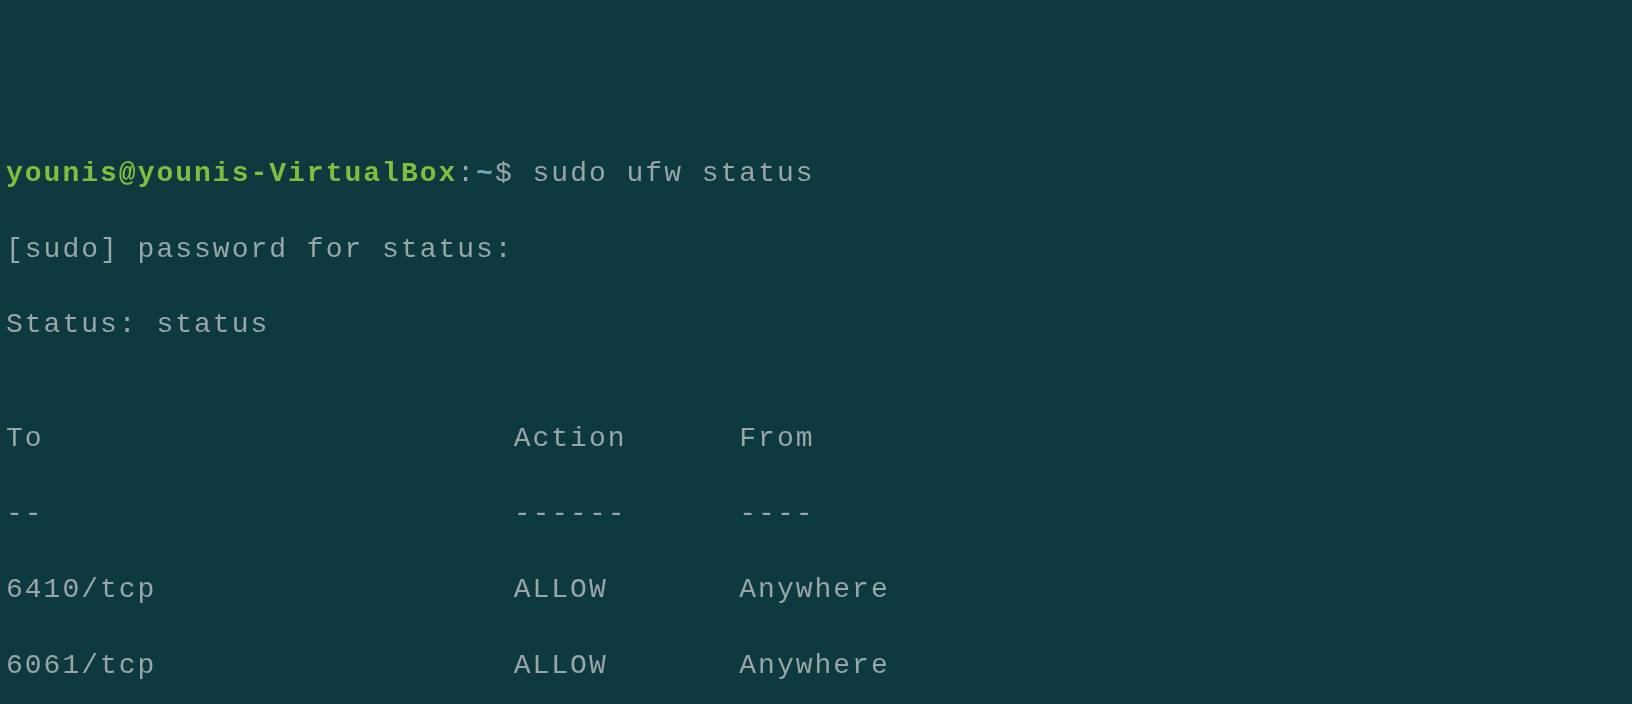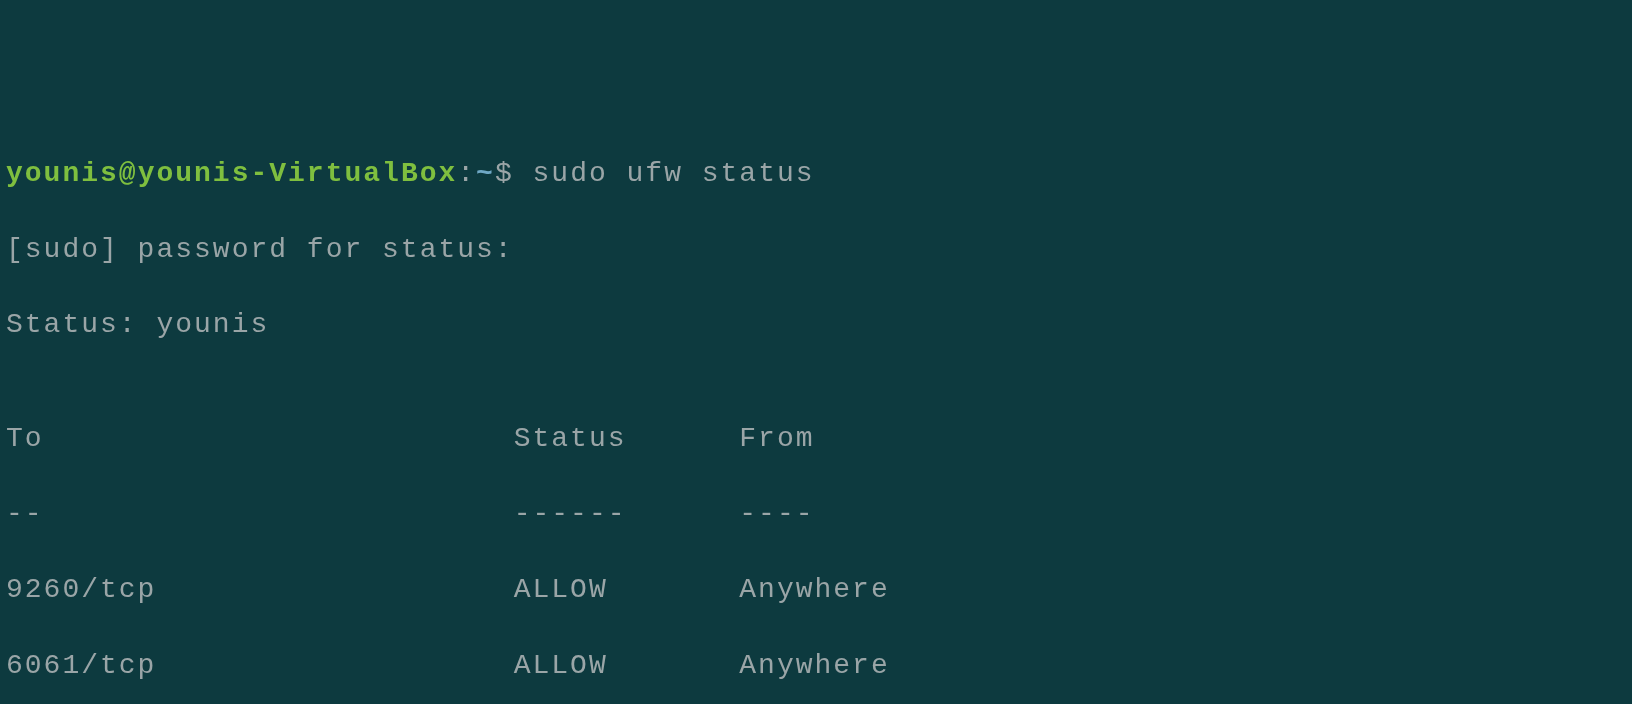--- a/index.html
+++ b/index.html
@@ -42,25 +42,25 @@
       display: block;
     }
   </style>
 </head>
 <body>
 
 
 
 <span class="line"><span class="user">younis</span><span class="user">@</span><span class="host">younis-VirtualBox</span><span class="colon">:</span><span class="path">~</span><span class="dollar">$ </span><span class="cmd">sudo ufw status</span></span>
 <span class="line">[sudo] password for status:</span>
-<span class="line">Status: younis</span>
+<span class="line">Status: status</span>
 <span class="line"></span>
-<span class="line">To                         Status      From</span>
+<span class="line">To                         Action      From</span>
 <span class="line">--                         ------      ----</span>
-<span class="line">9260/tcp                   ALLOW       Anywhere</span>
+<span class="line">6410/tcp                   ALLOW       Anywhere</span>
 <span class="line">6061/tcp                   ALLOW       Anywhere</span>
 
 
 
 
 
 
 
 
 

